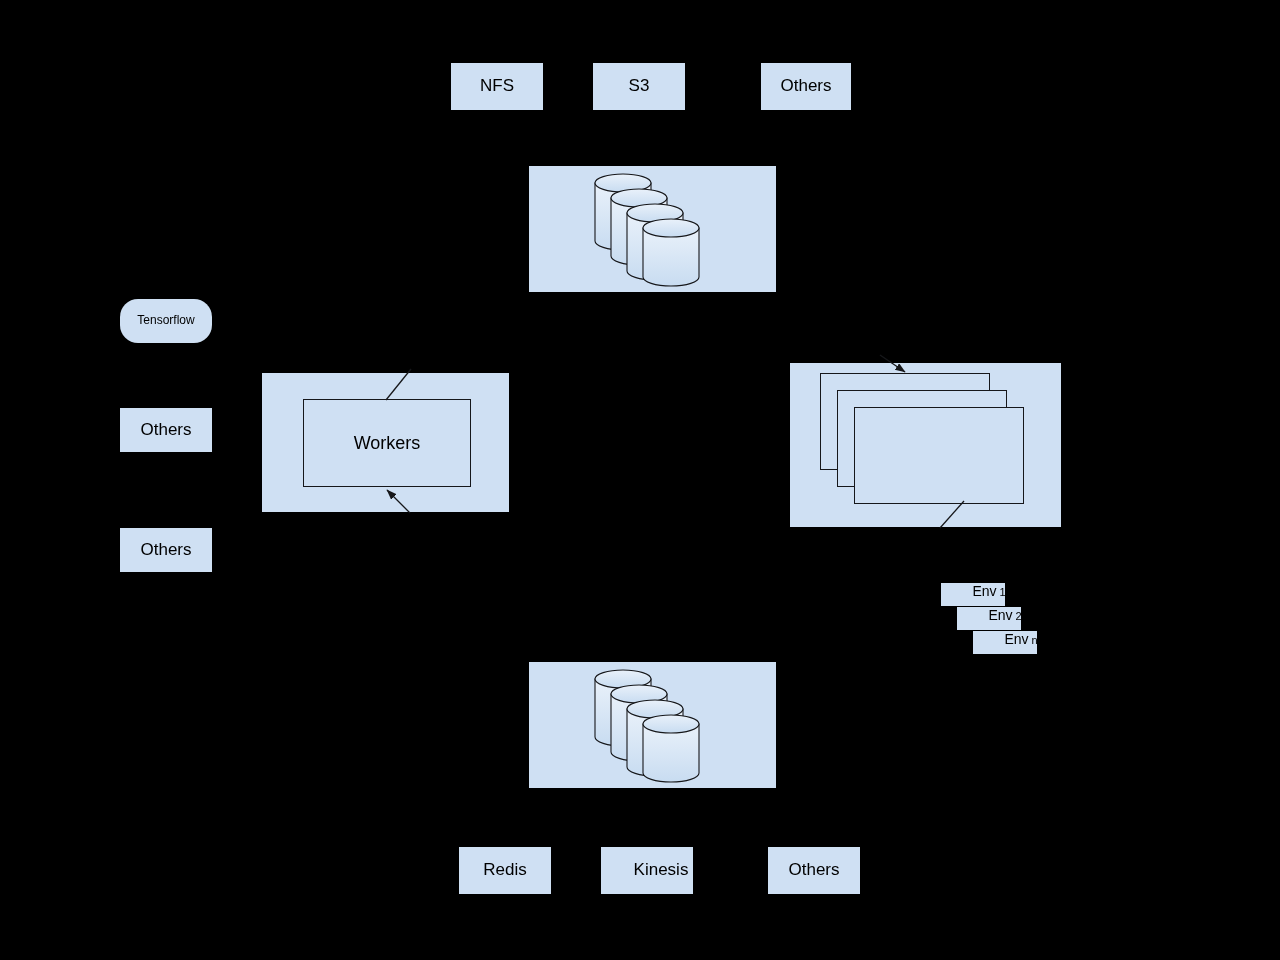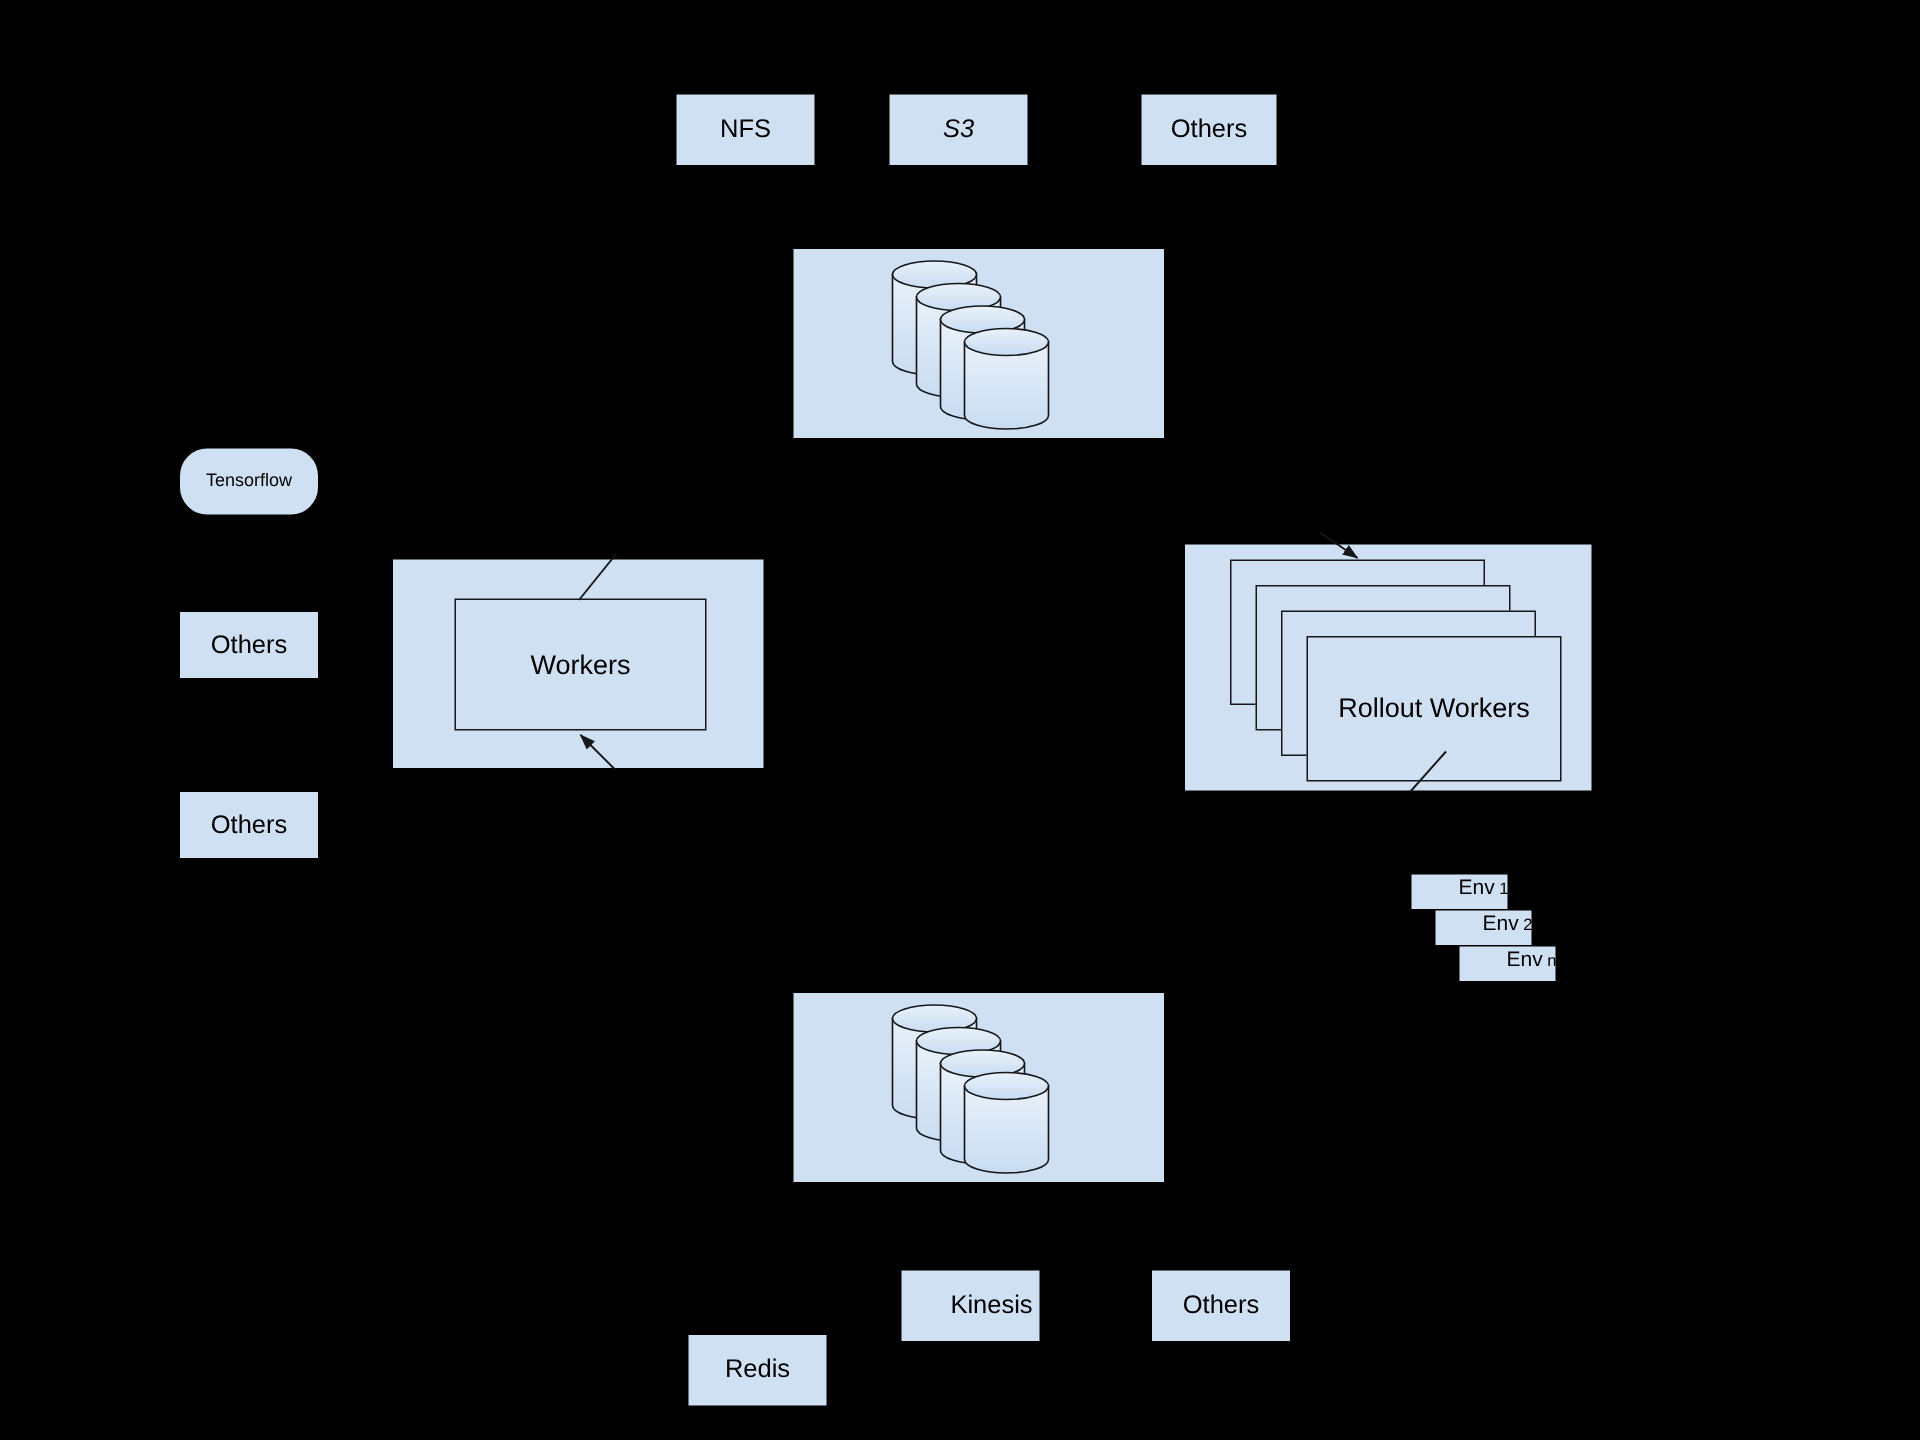--- a/index.html
+++ b/index.html
@@ -85,21 +85,21 @@
   }
 </style>
 </head>
 <body>
 
 <div id="canvas">
 
   <div class="node md" style="left:451px; top:63px; width:92px; height:47px;">
     <span>NFS</span>
   </div>
-  <div class="node md" style="left:593px; top:63px; width:92px; height:47px;font-style:italic;">
+  <div class="node md" style="left:593px; top:63px; width:92px; height:47px;">
     <span>S3</span>
   </div>
   <div class="node md" style="left:761px; top:63px; width:90px; height:47px;">
     <span>Others</span>
   </div>
 
   <div class="panel" style="left:529px; top:166px; width:247px; height:126px;"></div>
   <div class="cyl" style="left:585px; top:166px; width:130px; height:126px;">
     <svg width="130" height="126" viewBox="0 0 130 126" xmlns="http://www.w3.org/2000/svg">
       <defs>
@@ -140,23 +140,20 @@
 
   <div class="panel" style="left:262px; top:373px; width:247px; height:139px;"></div>
   <div class="card" style="left:303px; top:399px; width:168px; height:88px;">
     <span>Workers</span>
   </div>
 
   <div class="panel" style="left:790px; top:363px; width:271px; height:164px;"></div>
   <div class="card" style="left:820px; top:373px; width:170px; height:97px;"></div>
   <div class="card" style="left:837px; top:390px; width:170px; height:97px;"></div>
   <div class="card" style="left:854px; top:407px; width:170px; height:97px;"></div>
-  <div class="card" style="left:871px; top:424px; width:170px; height:97px;">
-    <span>Rollout Workers</span>
-  </div>
 
   <div class="env" style="left:941px; top:583px; width:64px; height:23px;">
     <span class="env-word">Env</span>
     <span class="env-idx">1</span>
   </div>
   <div class="env" style="left:957px; top:607px; width:64px; height:23px;">
     <span class="env-word">Env</span>
     <span class="env-idx">2</span>
   </div>
   <div class="env" style="left:973px; top:631px; width:64px; height:23px;">
@@ -185,21 +182,21 @@
         <path d="M42,47 L42,105 A28,9 0 0 0 98,105 L98,47 Z"></path>
         <ellipse cx="70" cy="47" rx="28" ry="9"></ellipse>
       </g>
       <g stroke="#16171a" stroke-width="1.1" fill="url(#cylg2)">
         <path d="M58,62 L58,111 A28,9 0 0 0 114,111 L114,62 Z"></path>
         <ellipse cx="86" cy="62" rx="28" ry="9"></ellipse>
       </g>
     </svg>
   </div>
 
-  <div class="node md" style="left:459px; top:847px; width:92px; height:47px;margin-top:43px;">
+  <div class="node md" style="left:459px; top:847px; width:92px; height:47px;">
     <span>Redis</span>
   </div>
   <div class="node md" style="left:601px; top:847px; width:92px; height:47px;padding-left:28px;">
     <span>Kinesis</span>
   </div>
   <div class="node md" style="left:768px; top:847px; width:92px; height:47px;">
     <span>Others</span>
   </div>
 
   <svg class="edge-layer" xmlns="http://www.w3.org/2000/svg">

